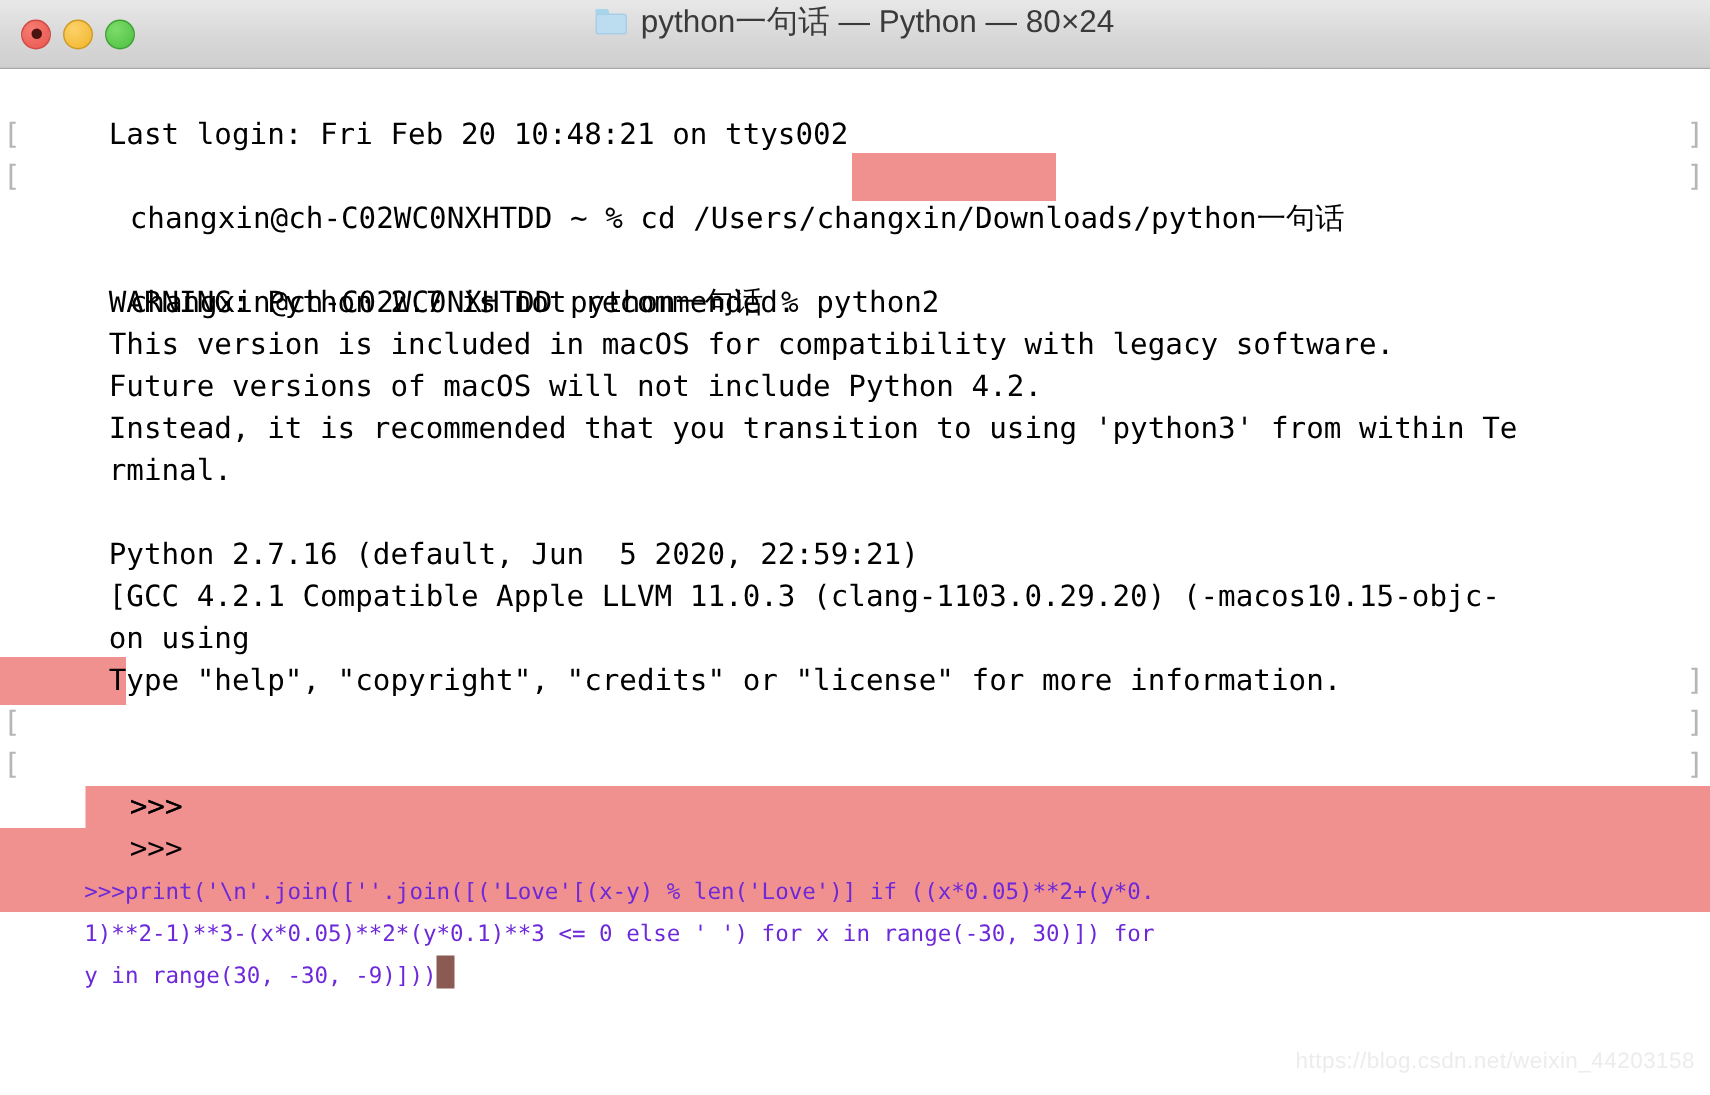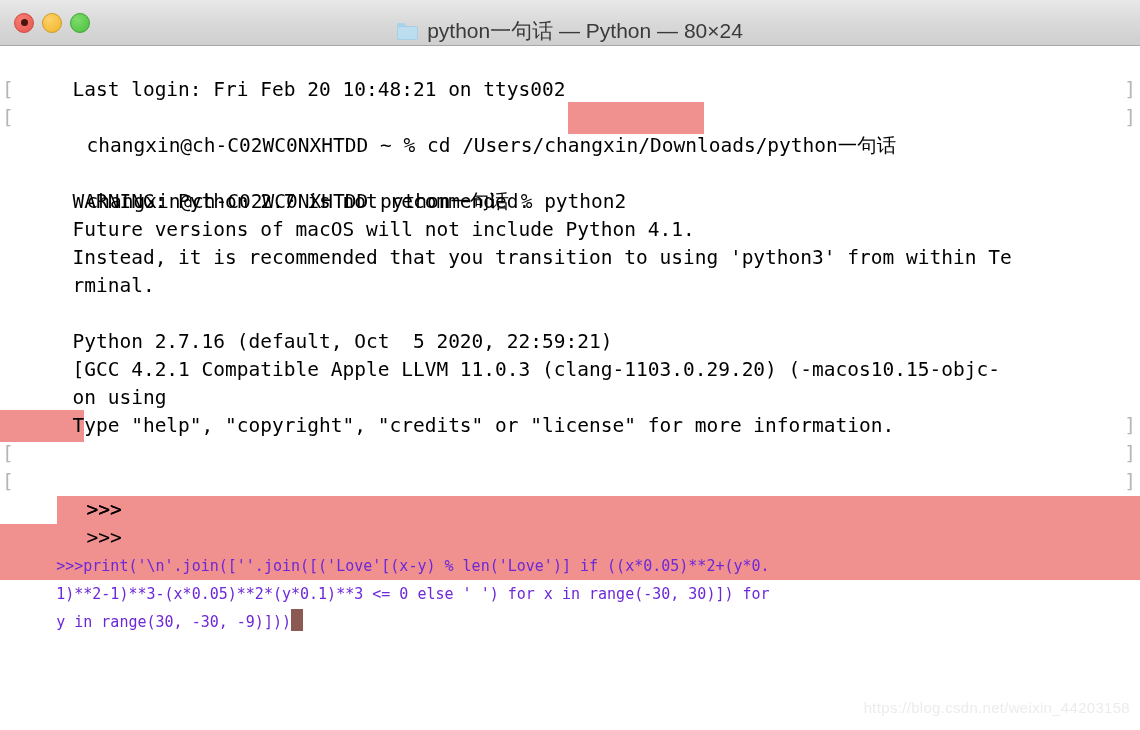--- a/index.html
+++ b/index.html
@@ -54,21 +54,21 @@
   .light.close .dot {
     width: 7px; height: 7px; border-radius: 50%;
     background: #4a1410;
   }
 
   #title-area {
     position: absolute;
     left: 0; right: 0;
     top: 0; bottom: 0;
     display: flex;
-    align-items: flex-end;
+    align-items: flex-start;
     justify-content: center;
     pointer-events: none;
   }
   #title-inner {
     display: flex;
     align-items: center;
     gap: 9px;
   }
   #folder-icon {
     width: 21px;
@@ -223,35 +223,38 @@
     </div>
 
     <div class="line">
       <span class="txt"></span>
     </div>
 
     <div class="line">
       <span class="txt">WARNING: Python 2.7 is not recommended.</span>
     </div>
     <div class="line">
-      <span class="txt">Future versions of macOS will not include Python 4.1.</span>
+      <span class="txt">This version is included in macOS for compatibility with legacy software.</span>
+    </div>
+    <div class="line">
+      <span class="txt">Future versions of macOS will not include Python 4.2.</span>
     </div>
     <div class="line">
       <span class="txt">Instead, it is recommended that you transition to using 'python3' from within Te</span>
     </div>
     <div class="line">
       <span class="txt">rminal.</span>
     </div>
 
     <div class="line">
       <span class="txt"></span>
     </div>
 
     <div class="line">
-      <span class="txt">Python 2.7.16 (default, Oct  5 2020, 22:59:21)</span>
+      <span class="txt">Python 2.7.16 (default, Jun  5 2020, 22:59:21)</span>
     </div>
     <div class="line">
       <span class="txt">[GCC 4.2.1 Compatible Apple LLVM 11.0.3 (clang-1103.0.29.20) (-macos10.15-objc-</span>
     </div>
     <div class="line">
       <span class="txt">on using</span>
     </div>
     <div class="line">
       <span class="txt">Type "help", "copyright", "credits" or "license" for more information.</span>
     </div>

